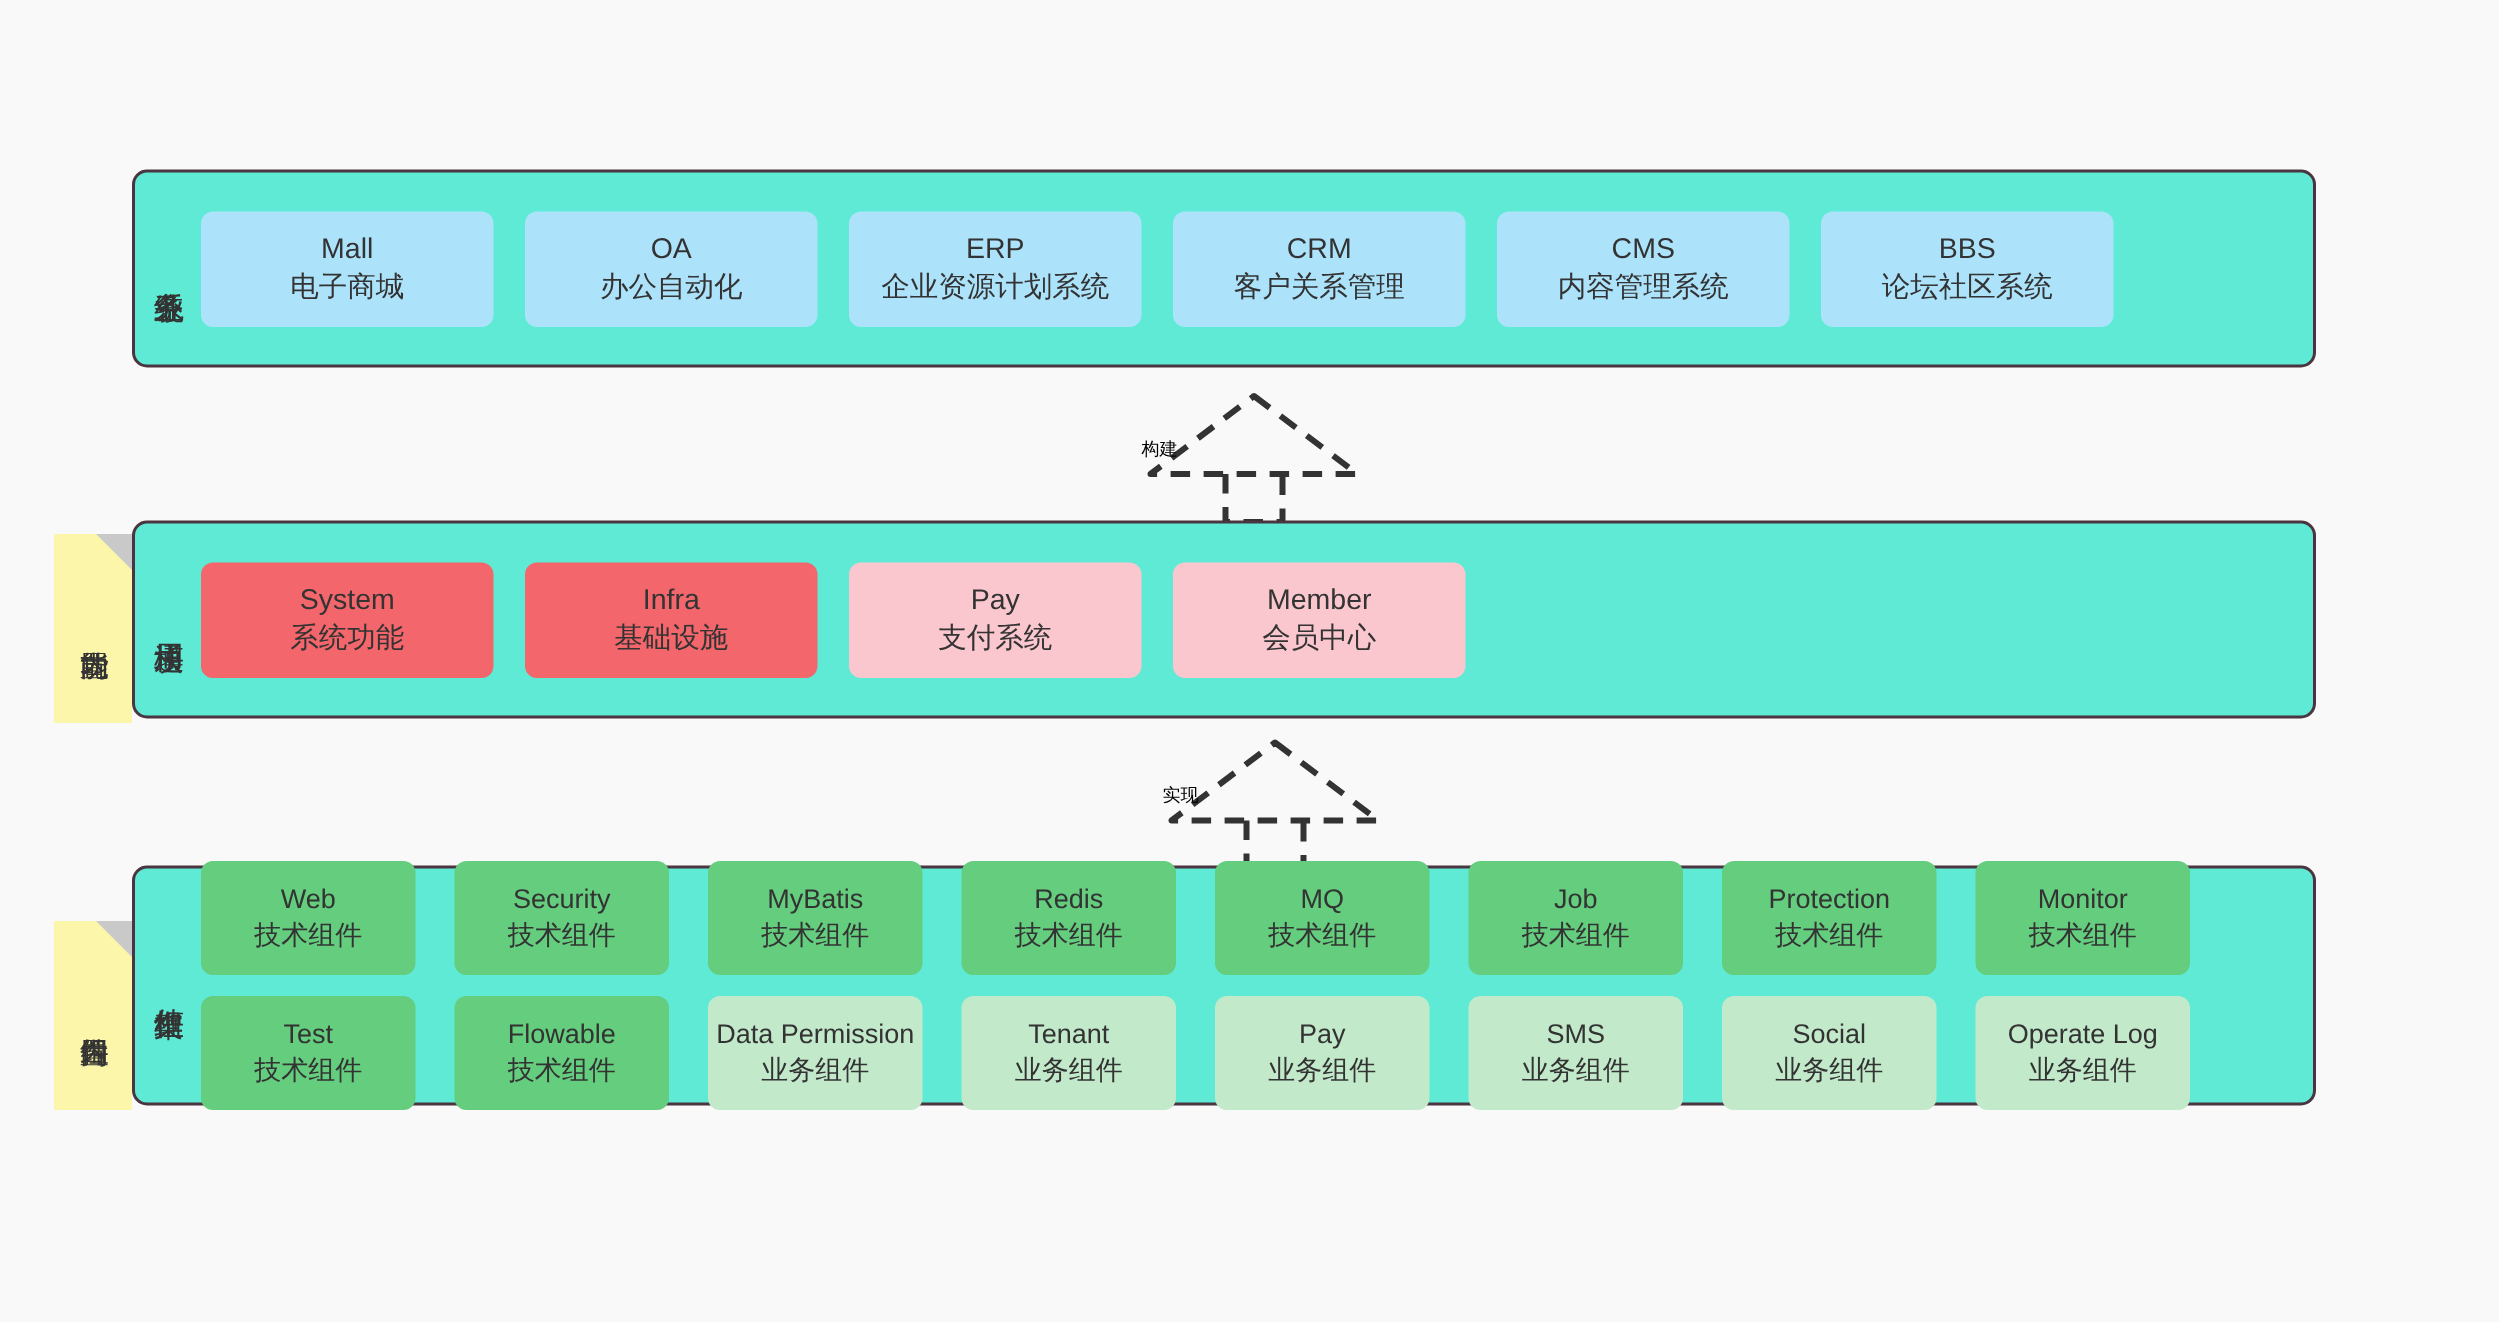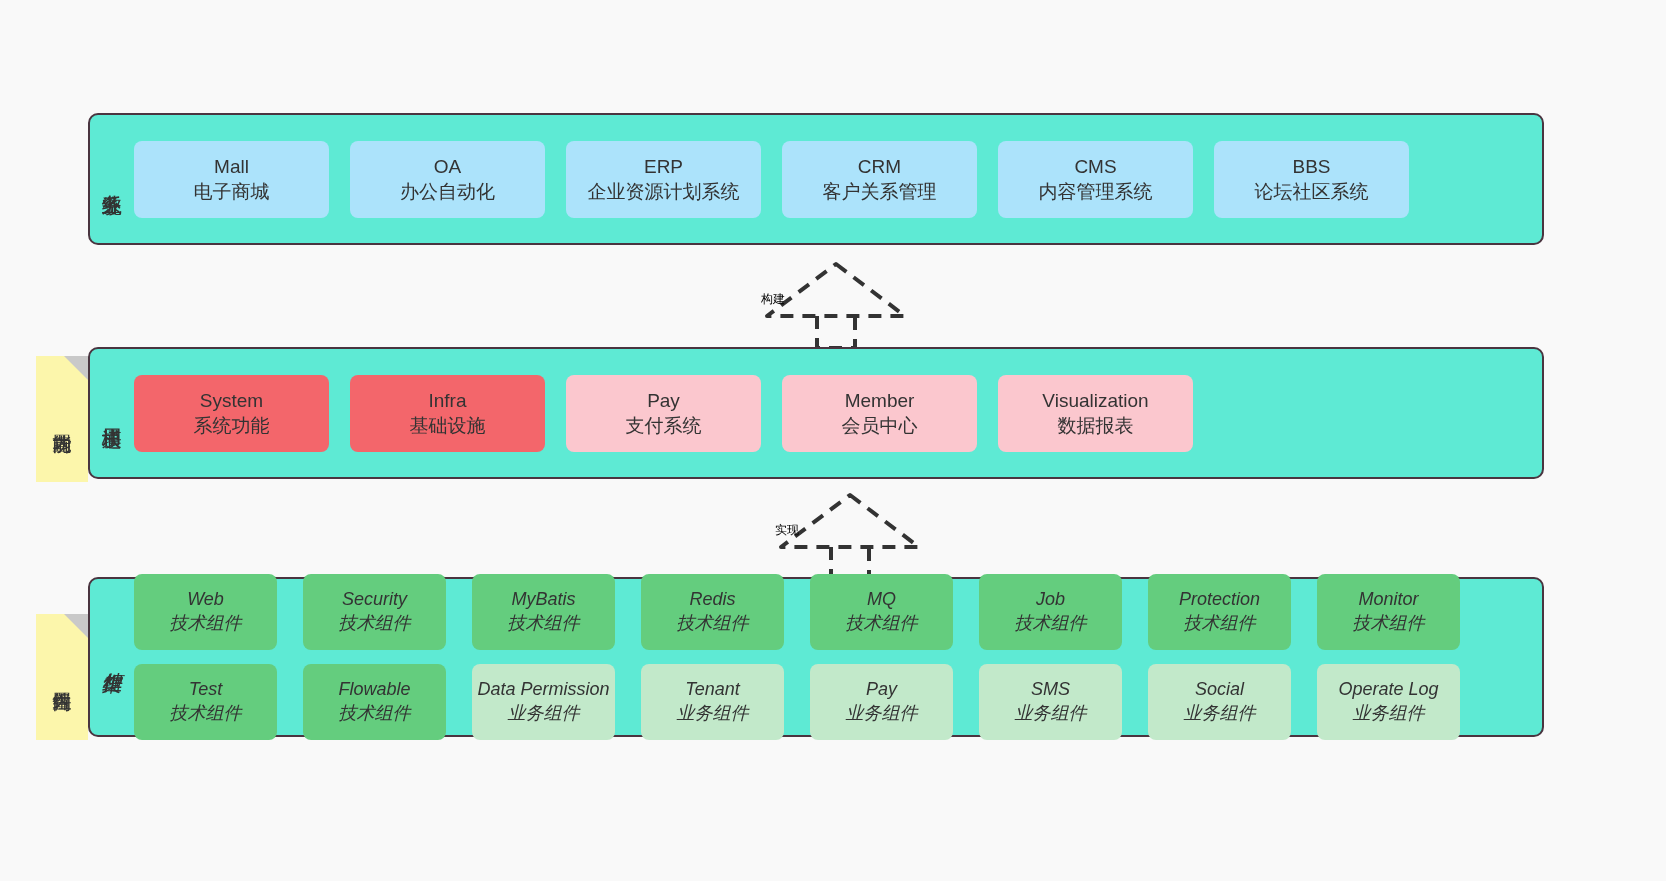--- a/index.html
+++ b/index.html
@@ -86,21 +86,21 @@
 
   
   #layer-business { left: 88px; top: 113px; width: 1456px; height: 132px; }
   #layer-business .card { width: 195px; height: 77px; }
 
   
   #layer-modules { left: 88px; top: 347px; width: 1456px; height: 132px; }
   #layer-modules .card { width: 195px; height: 77px; }
 
   
-  #layer-framework { left: 88px; top: 577px; width: 1456px; height: 160px; font-style: italic; }
+  #layer-framework { left: 88px; top: 577px; width: 1456px; height: 160px; }
   #layer-framework .card { width: 143px; height: 76px; font-size: 18px; }
   #layer-framework .layer-body { gap: 14px; padding-top: 16px; padding-bottom: 16px; }
   #layer-framework .row { gap: 26px; }
 
   
   .note {
     position: absolute;
     background: #fcf6ab;
     display: flex;
     align-items: center;
@@ -209,24 +209,20 @@
           <span class="cn">基础设施</span>
         </div>
         <div class="card c-pink">
           <span class="en">Pay</span>
           <span class="cn">支付系统</span>
         </div>
         <div class="card c-pink">
           <span class="en">Member</span>
           <span class="cn">会员中心</span>
         </div>
-        <div class="card c-pink">
-          <span class="en">Visualization</span>
-          <span class="cn">数据报表</span>
-        </div>
       </div>
     </div>
   </div>
 
   <div class="gen-arrow" id="arrow-realize">
     <svg width="150" height="92" viewBox="0 0 150 92" fill="none">
       <path d="M75 6 L144 58 L6 58 Z" stroke="#333333" stroke-width="4" stroke-dasharray="13 9" fill="#f9f9f9" stroke-linejoin="round"></path>
       <path d="M56 58 L56 90 L94 90 L94 58" stroke="#333333" stroke-width="4" stroke-dasharray="13 9" fill="none"></path>
     </svg>
     <div class="gen-label">实现</div>

